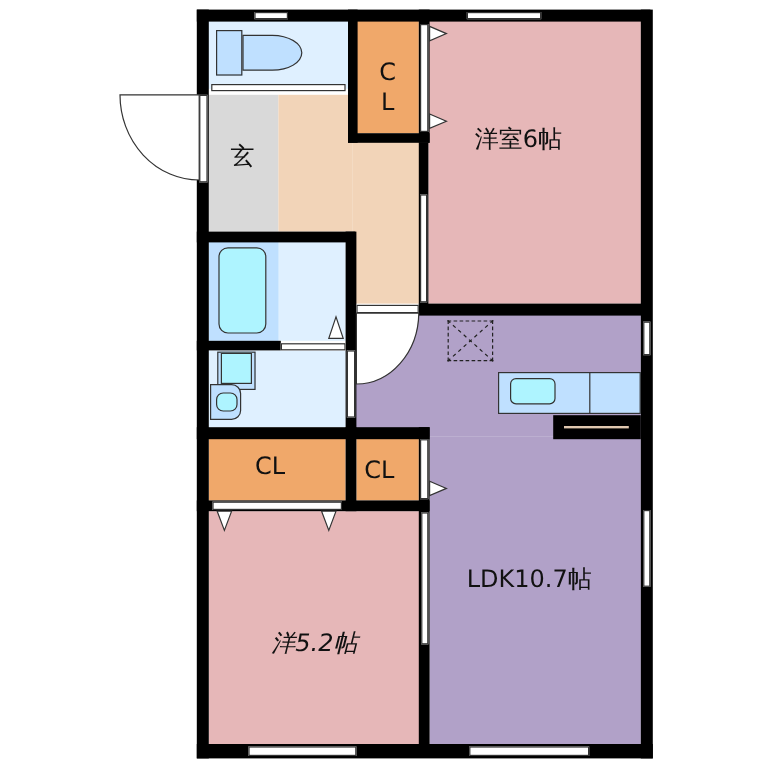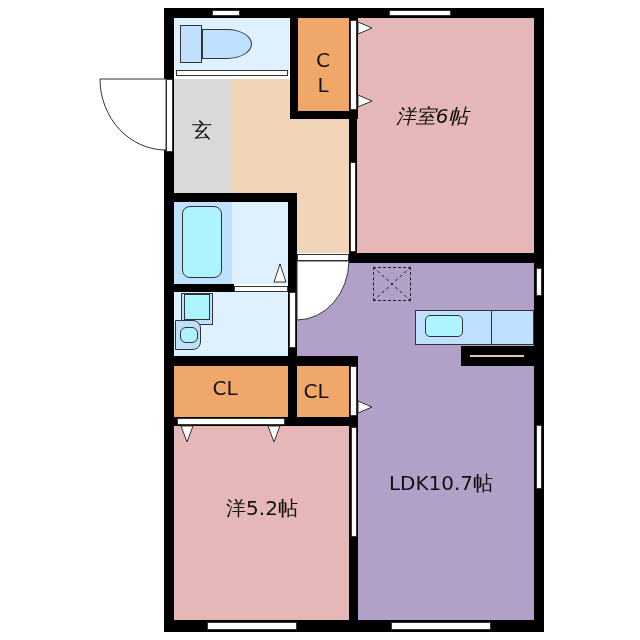--- a/index.html
+++ b/index.html
@@ -83,20 +83,20 @@
   <polygon points="358,22 372,28 358,34" fill="#fff" stroke="#333"></polygon>
   <polygon points="358,95 372,101 358,107" fill="#fff" stroke="#333"></polygon>
   <polygon points="358,401 372,407 358,413" fill="#fff" stroke="#333"></polygon>
   <polygon points="181,426 187,442 193,426" fill="#fff" stroke="#333"></polygon>
   <polygon points="268,426 274,442 280,426" fill="#fff" stroke="#333"></polygon>
   <polygon points="274,282 280,264 286,282" fill="#fff" stroke="#333"></polygon>
   <line x1="373" y1="267" x2="411" y2="301" stroke="#222" stroke-dasharray="3,3"></line>
   <line x1="411" y1="267" x2="373" y2="301" stroke="#222" stroke-dasharray="3,3"></line>
 </svg>
 
-<div class="label" style="left:432px;top:116px;font-style:italic;">洋室6帖</div>
+<div class="label" style="left:432px;top:116px;">洋室6帖</div>
 <div class="label" style="left:441px;top:483px;">LDK10.7帖</div>
-<div class="label" style="left:262px;top:508px;">洋5.2帖</div>
+<div class="label" style="left:262px;top:536px;font-style:italic;">洋5.2帖</div>
 <div class="label" style="left:202px;top:130px;">玄</div>
 <div class="label" style="left:323px;top:60px;">C</div>
 <div class="label" style="left:323px;top:85px;">L</div>
 <div class="label" style="left:225px;top:388px;">CL</div>
 <div class="label" style="left:316px;top:391px;">CL</div>
 
 </body></html>

